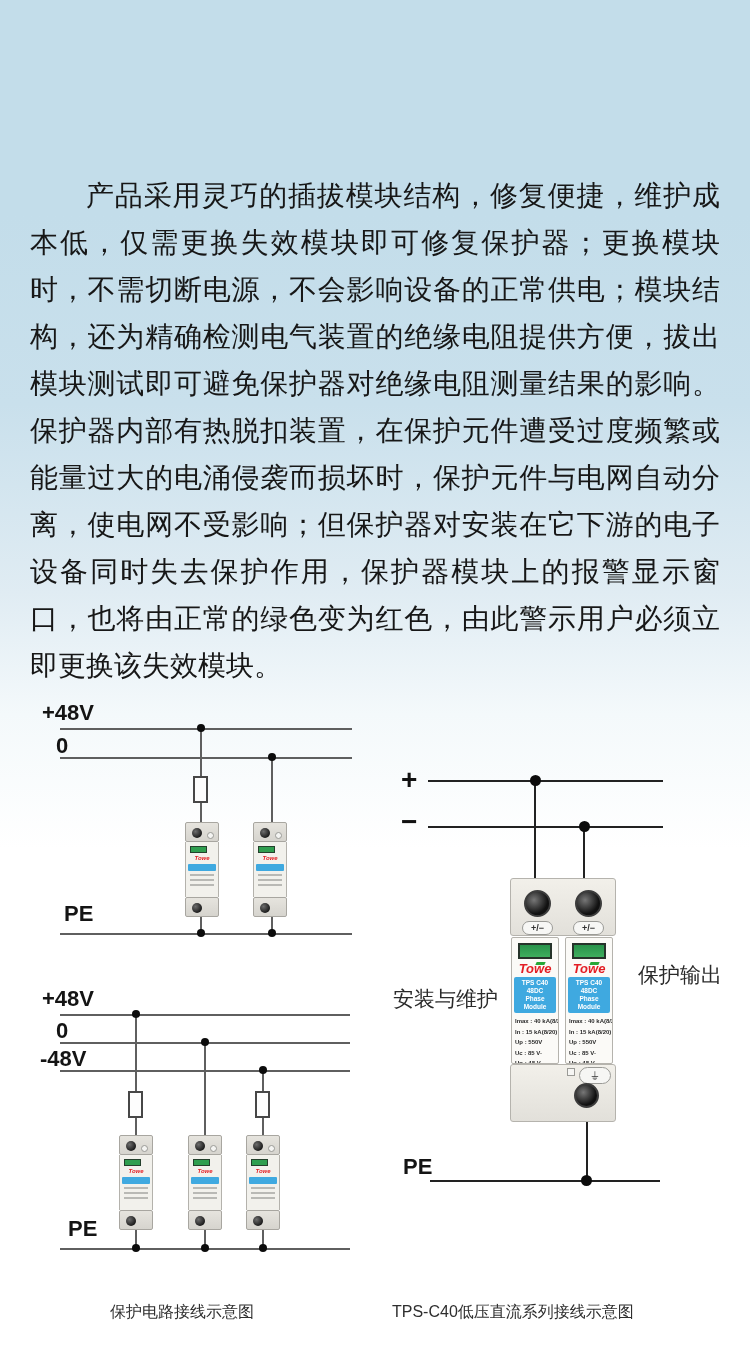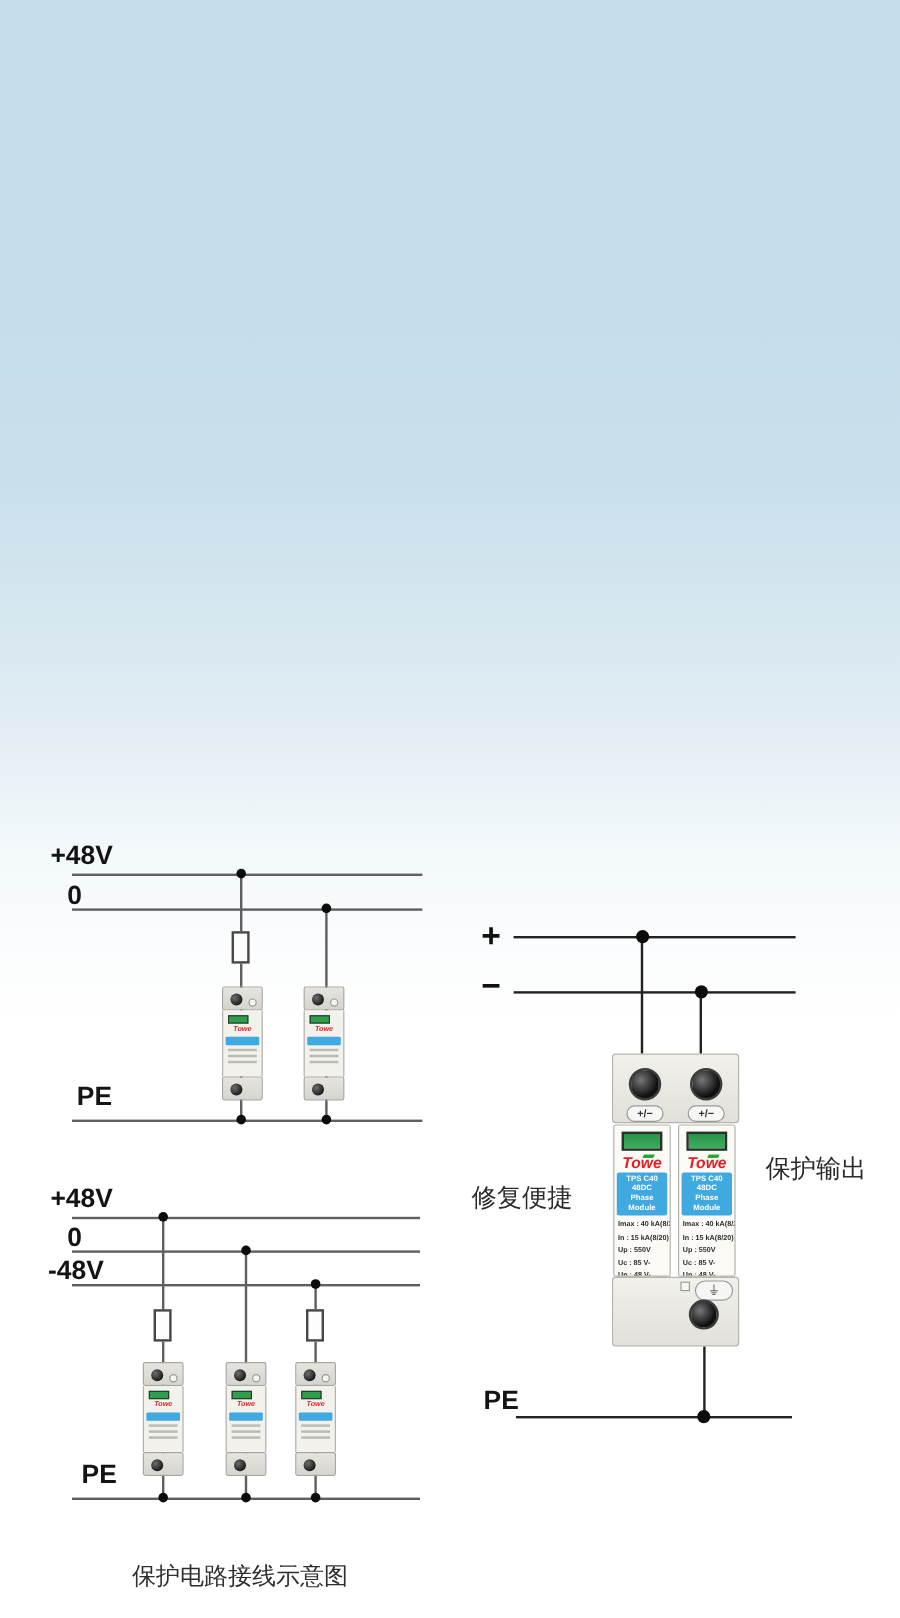--- a/index.html
+++ b/index.html
@@ -65,28 +65,29 @@
   .bb-banner { margin:1px 2px; background:#3fa9e0; border-radius:2px; padding:2px 0;
     text-align:center; color:#fff; font-weight:700; }
   .bb-model { font-size:6.5px; line-height:8px; }
   .bb-type  { font-size:6.5px; line-height:8px; }
   .bb-specs { padding:2px 2px 0 3px; }
   .bb-spec  { font-size:6px; line-height:10.5px; color:#2b2b2b; white-space:nowrap; font-weight:700; }
   .gnd-oval { position:absolute; width:32px; height:17px; background:#f6f6f4; border:1px solid #9a9a96;
     border-radius:9px; text-align:center; font-size:11px; line-height:16px; color:#333; }
   .gnd-sq { position:absolute; width:8px; height:8px; background:#f6f6f4; border:1px solid #9a9a96; }
   
-  .caption { position:absolute; font-size:20px; color:#2e2e2e; line-height:1;text-align:right; }
+  .caption { position:absolute; font-size:16px; color:#2e2e2e; line-height:1;text-align:right; }
 </style>
 </head>
 <body>
 
 <div class="page">
 
 
+  <p class="para">产品采用灵巧的插拔模块结构，修复便捷，维护成本低，仅需更换失效模块即可修复保护器；更换模块时，不需切断电源，不会影响设备的正常供电；模块结构，还为精确检测电气装置的绝缘电阻提供方便，拔出模块测试即可避免保护器对绝缘电阻测量结果的影响。保护器内部有热脱扣装置，在保护元件遭受过度频繁或能量过大的电涌侵袭而损坏时，保护元件与电网自动分离，使电网不受影响；但保护器对安装在它下游的电子设备同时失去保护作用，保护器模块上的报警显示窗口，也将由正常的绿色变为红色，由此警示用户必须立即更换该失效模块。</p>
 
   <span class="lbl" style="left:42px; top:702px;">+48V</span>
   <div class="hline" style="left:60px; top:728px; width:292px;"></div>
   <span class="lbl" style="left:56px; top:735px;">0</span>
   <div class="hline" style="left:60px; top:757px; width:292px;"></div>
   <span class="lbl" style="left:64px; top:903px;">PE</span>
   <div class="hline" style="left:60px; top:933px; width:292px;"></div>
 
   <div class="vline" style="left:200px; top:728px; height:205px;"></div>
   <div class="vline" style="left:271px; top:757px; height:176px;"></div>
@@ -210,21 +211,21 @@
   <span class="lbl-big" style="left:401px; top:766px;">+</span>
   <div class="hline dark" style="left:428px; top:780px; width:235px;"></div>
   <span class="lbl-big" style="left:401px; top:808px;">−</span>
   <div class="hline dark" style="left:428px; top:826px; width:235px;"></div>
 
   <div class="vline dark" style="left:534px; top:780px; height:98px;"></div>
   <div class="vline dark" style="left:583px; top:826px; height:52px;"></div>
   <span class="dot big" style="left:530px; top:775px;"></span>
   <span class="dot big" style="left:579px; top:821px;"></span>
 
-  <span class="lbl-cn" style="left:393px; top:988px;">修复便捷</span>
+  <span class="lbl-cn" style="left:393px; top:988px;">安装与维护</span>
   <span class="lbl-cn" style="left:638px; top:964px;">保护输出</span>
 
   <div class="big-house" style="left:510px; top:878px; width:106px; height:58px;">
     <span class="big-screw" style="left:13px; top:11px;"></span>
     <span class="big-screw" style="left:64px; top:11px;"></span>
     <span class="pm-badge" style="left:11px; top:42px;">+/−</span>
     <span class="pm-badge" style="left:62px; top:42px;">+/−</span>
   </div>
 
   <div class="big-body" style="left:511px; top:937px;">
@@ -264,14 +265,15 @@
     <span class="gnd-sq" style="left:56px; top:3px;"></span>
     <span class="gnd-oval" style="left:68px; top:2px;">⏚</span>
     <span class="big-screw" style="left:63px; top:18px; width:25px; height:25px;"></span>
   </div>
 
   <span class="lbl" style="left:403px; top:1156px;">PE</span>
   <div class="hline dark" style="left:430px; top:1180px; width:230px;"></div>
   <span class="dot big" style="left:581px; top:1175px;"></span>
 
   <span class="caption" style="left:110px; top:1304px;">保护电路接线示意图</span>
+  <span class="caption" style="left:392px; top:1304px;">TPS-C40低压直流系列接线示意图</span>
 
 </div>
 
 </body></html>

